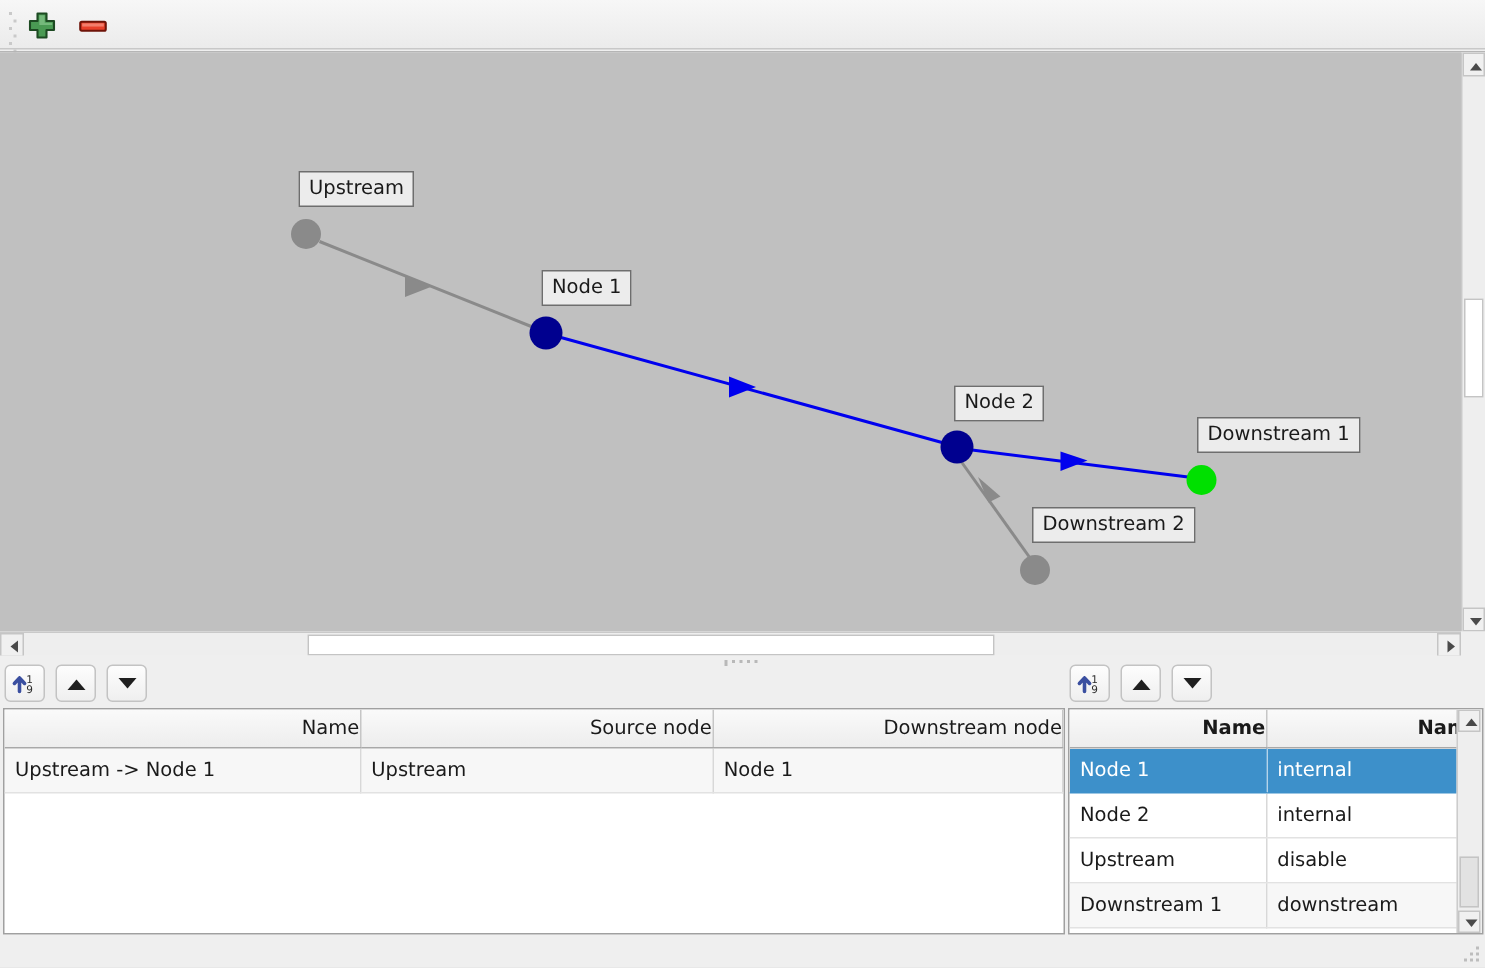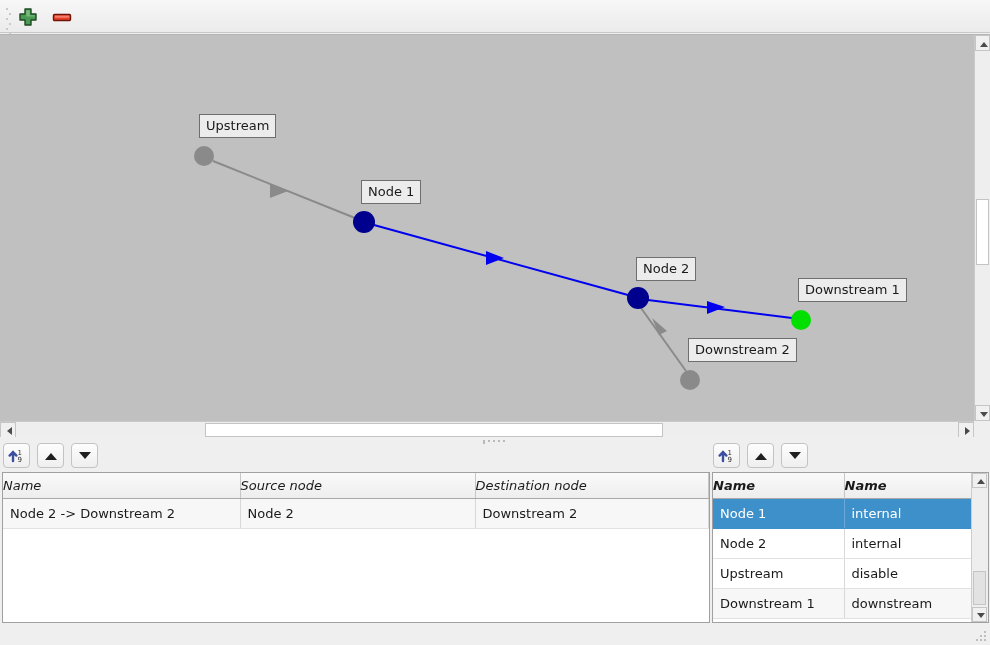--- a/index.html
+++ b/index.html
@@ -158,23 +158,22 @@
 
   table { border-collapse: collapse; width: 100%; table-layout: fixed; }
   thead th {
     height: 25px;
     background: linear-gradient(#fafafa, #ededed);
     border-right: 1px solid #c6c6c6;
     border-bottom: 1px solid #a8a8a8;
     font-size: 13px;
     font-weight: normal;
     color: #1a1a1a;
-    text-align: left;
+    text-align: right;
     padding: 0;
-    font-style: italic;
   }
   #right-table thead th { font-weight: bold; }
   tbody td {
     height: 29px;
     font-size: 13px;
     color: #1a1a1a;
     padding: 0 0 0 7px;
     border-right: 1px solid #d8d8d8;
     border-bottom: 1px solid #e2e2e2;
     white-space: nowrap;
@@ -329,28 +328,28 @@
     <table id="left-table">
       <colgroup>
           <col style="width:237px">
           <col style="width:235px">
           <col>
         </colgroup>
       <thead>
         <tr>
           <th>Name</th>
           <th>Source node</th>
-          <th>Destination node</th>
+          <th>Downstream node</th>
         </tr>
       </thead>
       <tbody>
         <tr class="alt">
-          <td>Node 2 -&gt; Downstream 2</td>
-          <td>Node 2</td>
-          <td>Downstream 2</td>
+          <td>Upstream -&gt; Node 1</td>
+          <td>Upstream</td>
+          <td>Node 1</td>
         </tr>
       </tbody>
     </table>
   </div>
 
   <div class="tbl-wrap" id="right-table-wrap">
     <table id="right-table">
       <colgroup>
           <col style="width:131px">
           <col>

